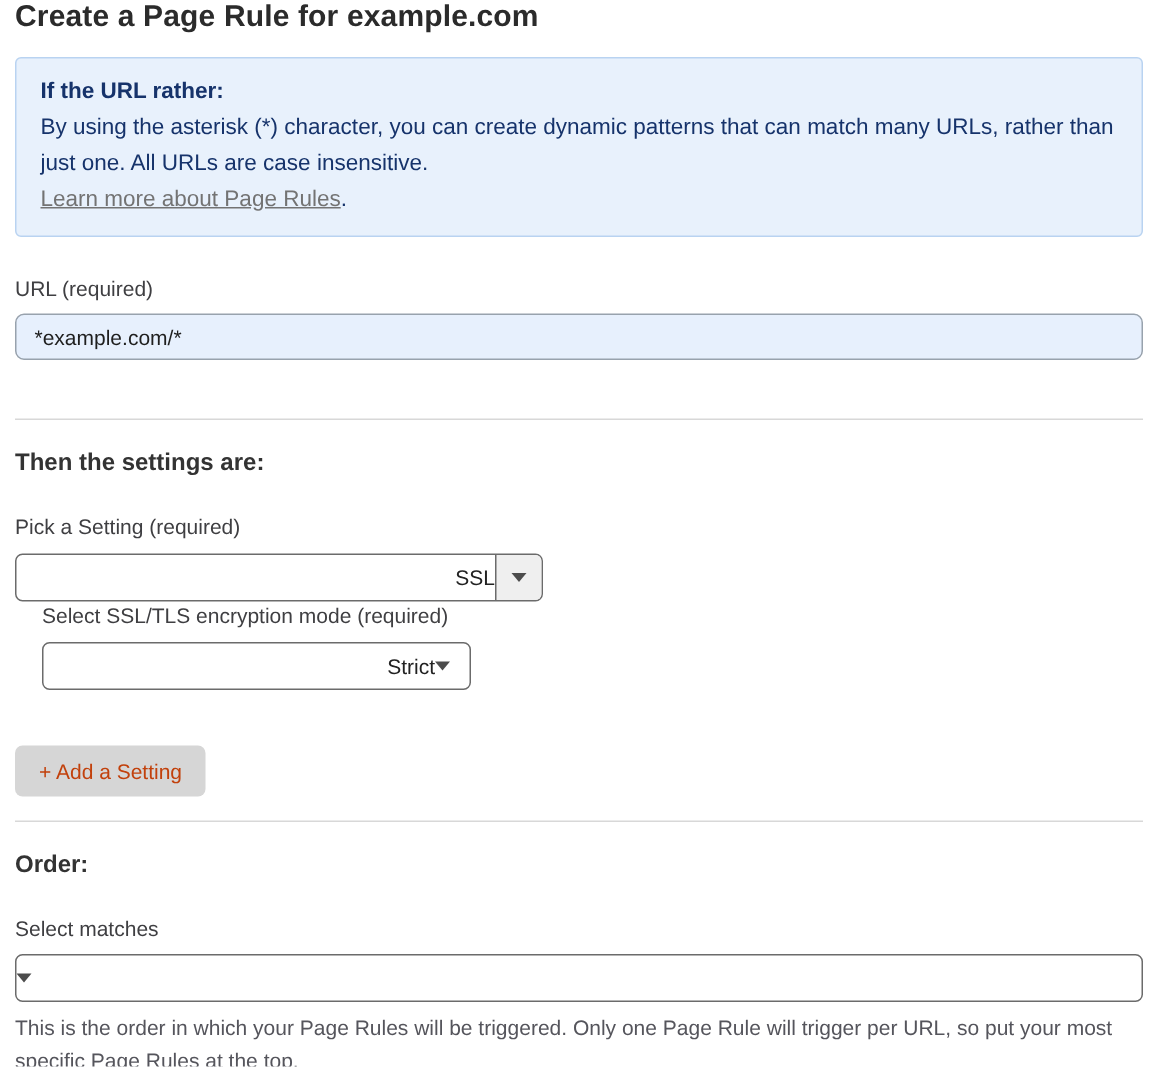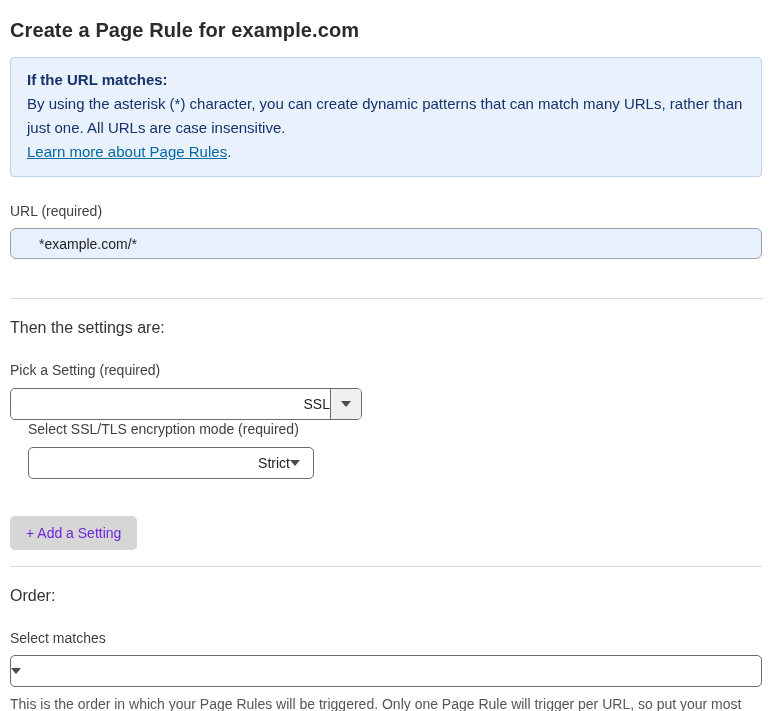--- a/index.html
+++ b/index.html
@@ -6,68 +6,68 @@
   html, body { margin: 0; padding: 0; }
   body {
     width: 772px; height: 711px; overflow: hidden;
     background: #ffffff;
     font-family: "Liberation Sans", "DejaVu Sans", sans-serif;
     color: #2b2b2b;
   }
   .container { padding: 0 10px; }
 
   .page-title {
-    margin: 0; padding-top: 19px;
+    margin: 0; padding-top: 0;
     font-size: 20px; font-weight: 700; color: #2b2b2b;
     letter-spacing: 0.1px;
   }
 
   .info-box {
     margin-top: 15px;
     background: #e8f1fc;
     border: 1px solid #b9d3f1;
     border-radius: 4px;
     padding: 10px 16px 12px 16px;
     color: #16336b;
     font-size: 15px;
     line-height: 24px;
   }
   .info-box .info-heading { font-weight: 700; }
   .info-box .info-link {
-    color: #0369a1; text-decoration: underline; cursor: pointer;
+    color: #737373; text-decoration: underline; cursor: pointer;
   }
 
   .field-label {
     font-size: 14px; color: #3f3f42; line-height: 18px;
   }
   .url-label { margin-top: 25px; }
 
   .url-input {
     display: block;
     margin-top: 8px;
     width: 100%; height: 31px;
     background: #e7f0fd;
     border: 1px solid #98a2ad;
     border-radius: 6px;
-    padding: 0 28px;
+    padding: 0 12px;
     font-family: "Liberation Sans", "DejaVu Sans", sans-serif;
     font-size: 14px; color: #1f1f1f;
     outline: none;
   }
 
   .divider {
     border: none; border-top: 1px solid #d8d8d8;
     margin: 0;
   }
   .divider-1 { margin-top: 39px; }
   .divider-2 { margin-top: 16px; }
   .divider-3 { margin-top: 17px; }
 
   .section-heading {
-    font-size: 16px; font-weight: 400; color: #333333;
+    font-size: 16px; font-weight: 700; color: #333333;
     margin: 0; padding-top: 20px;
   }
 
   .settings-row {
     display: flex; margin-top: 24px; flex-direction: column;
   }
   .col-left { width: 352px; }
   .col-right { margin-left: 18px; width: 286px; }
   .settings-row .field-label { margin-bottom: 9px; }
 
@@ -102,21 +102,21 @@
 
   .btn {
     display: inline-block;
     border: none; border-radius: 5px;
     font-family: "Liberation Sans", "DejaVu Sans", sans-serif;
     font-size: 14px;
     padding: 9px 16px;
     cursor: pointer;
     line-height: 16px;
   }
-  .btn-gray { background: #d6d6d6; color: #6d28d9; }
+  .btn-gray { background: #d6d6d6; color: #c2410c; }
   .btn-blue { background: #0e6be6; color: #ffffff; padding: 9px 19px; }
 
   .add-setting-btn { margin-top: 37px; }
 
   .order-label { margin-top: 24px; }
   .order-select { margin-top: 8px; }
 
   .help-text {
     margin-top: 6px;
     font-size: 14px; color: #55555c;
@@ -130,21 +130,21 @@
   }
 </style>
 </head>
 <body>
 
 <div class="container">
 
   <h1 class="page-title">Create a Page Rule for example.com</h1>
 
   <div class="info-box">
-    <div class="info-heading">If the URL matches:</div>
+    <div class="info-heading">If the URL rather:</div>
     <div class="info-body">By using the asterisk (*) character, you can create dynamic patterns that can match many URLs, rather than just one. All URLs are case insensitive.</div>
     <div><a class="info-link">Learn more about Page Rules</a><span>.</span></div>
   </div>
 
   <div class="field-label url-label">URL (required)</div>
   <input class="url-input" type="text" value="*example.com/*" style="">
 
   <hr class="divider divider-1">
 
   <h2 class="section-heading">Then the settings are:</h2>

